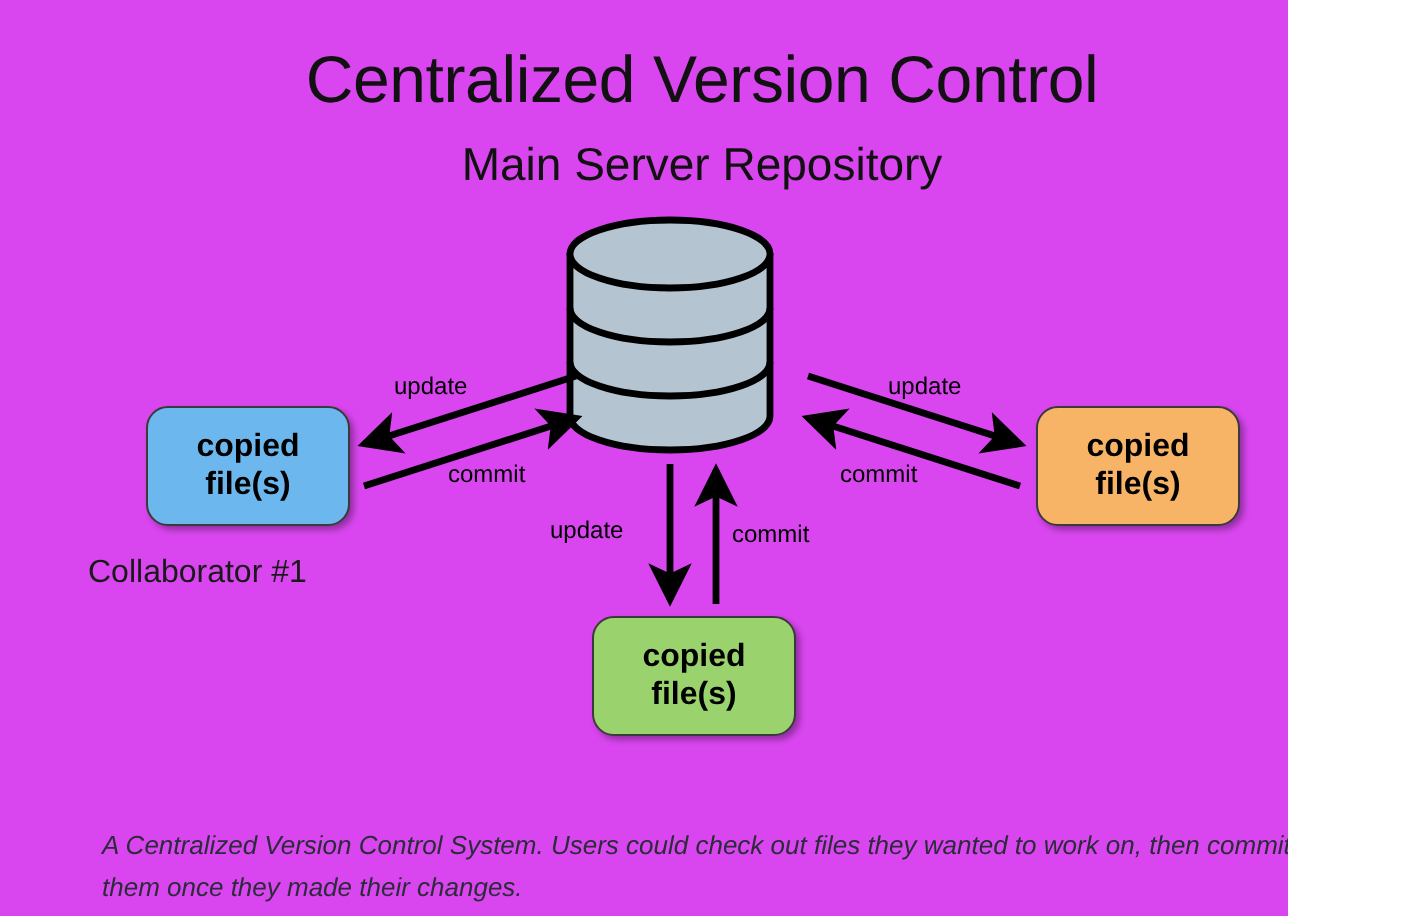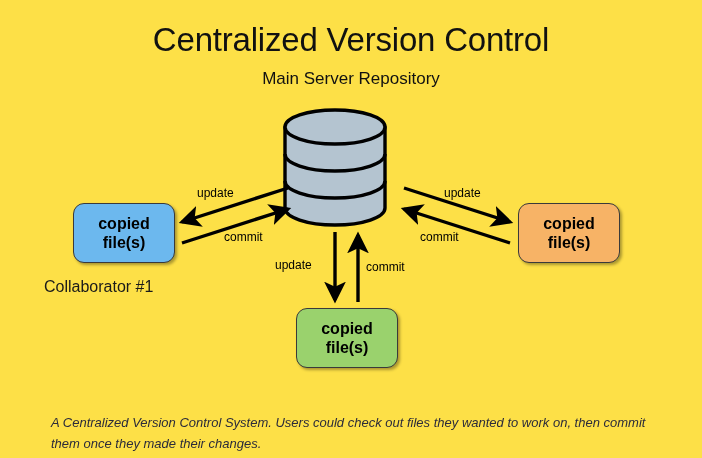--- a/index.html
+++ b/index.html
@@ -7,23 +7,23 @@
     margin: 0;
     padding: 0;
     background: #ffffff;
   }
   body {
     font-family: "Liberation Sans", sans-serif;
     color: #000000;
   }
   #canvas {
     position: relative;
-    width: 702px;
+    width: 644px;
     height: 458px;
-    background: #fde047;
+    background: #d946ef;
     overflow: hidden;
   }
 
   
   .title {
     position: absolute;
     left: 0;
     top: 22px;
     width: 702px;
     text-align: center;
@@ -32,21 +32,21 @@
     letter-spacing: -0.2px;
     color: #111111;
     line-height: 1.1;
   }
   .subtitle {
     position: absolute;
     left: 0;
     top: 70px;
     width: 702px;
     text-align: center;
-    font-size: 17px;
+    font-size: 23px;
     font-weight: 400;
     color: #111111;
     line-height: 1.1;
   }
 
   
   .node {
     position: absolute;
     width: 102px;
     height: 60px;

